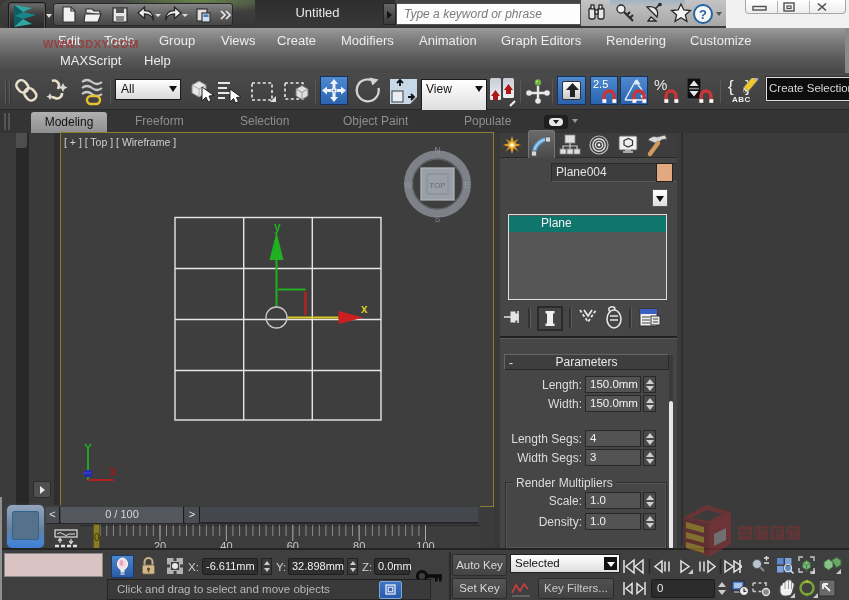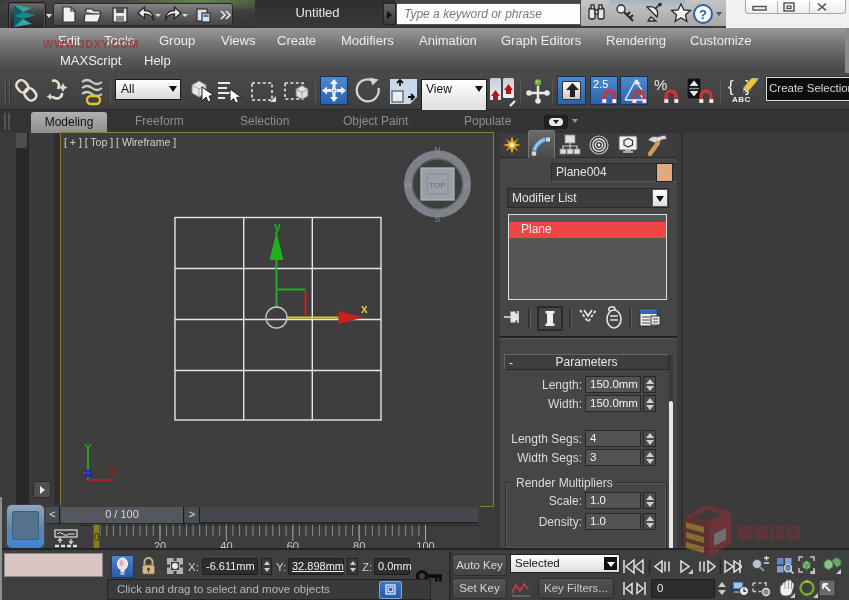--- a/index.html
+++ b/index.html
@@ -419,27 +419,26 @@
 
       <g transform="translate(157,13)">
         <path d="M-9 -5 q4 -5 9 -3 l8 -2 l2 4 q-6 0 -8 3 l-4 1 z" fill="#d8d8d8" stroke="#555" stroke-width="0.8"></path>
         <path d="M-7 9 L1 -2" stroke="#cf9a5e" stroke-width="4.5" stroke-linecap="round"></path>
       </g>
     </svg>
 
     <div class="abs" style="left:7px;top:30px;width:146px;height:19px;background:#3c3c3c;border:1px solid #2a2a2a;border-bottom-color:#5a5a5a;border-right-color:#5a5a5a;line-height:17px;padding-left:4px;margin-left:44px;">Plane004</div>
     <div class="abs" style="left:156px;top:30px;width:17px;height:19px;background:#e2a880;border:1px solid #222;"></div>
 
-    <div class="abs" style="left:7px;top:55px;width:162px;height:20px;background:#3c3c3c;border:1px solid #2a2a2a;line-height:18px;padding-left:4px;">Modifier List</div>
     <div class="abs" style="left:152px;top:56px;width:16px;height:18px;background:linear-gradient(#fff,#ddd);border:1px solid #555;">
           <div style="margin:6px 0 0 3px;width:0;height:0;border-left:4.5px solid transparent;border-right:4.5px solid transparent;border-top:6px solid #111;"></div>
         </div>
 
     <div class="abs" style="left:8px;top:81px;width:159px;height:86px;background:#565656;border:1px solid #dedede;">
-      <div style="margin-top:7px;height:16px;background:#ef4444;color:#f0f0f0;padding-left:12px;line-height:15px;">Plane</div>
+      <div style="margin-top:1px;height:16px;background:#0f766e;color:#f0f0f0;padding-left:32px;line-height:15px;">Plane</div>
     </div>
 
     <svg class="abs" style="left:2px;top:171px;" width="170" height="28" viewBox="0 0 170 28">
       <g stroke="#e4e4e4" fill="#e4e4e4">
         <path d="M2 13 h7" stroke-width="1.5" fill="none"></path>
             <rect x="9" y="8" width="4" height="10"></rect>
             <rect x="13" y="10" width="3" height="6"></rect>
             <path d="M16 7 v12" stroke-width="1.5"></path>
       </g>
       <path d="M27 4 v20" stroke="#2e2e2e" stroke-width="1.5"></path>
@@ -614,21 +613,21 @@
         <rect x="15" y="8.5" width="4" height="3" fill="#3f3f3f"></rect>
   </svg>
 
   <div class="abs" style="left:188px;top:11px;color:#cfcfcf;font-size:11.5px;">X:</div>
   <div class="abs" style="left:202px;top:8px;width:56px;height:17px;background:#2e2e2e;border:1px solid #1e1e1e;border-radius:2px;color:#f0f0f0;font-size:11px;line-height:15px;padding-left:3px;">-6.611mm</div>
   <div class="abs" style="left:261px;top:8px;width:11px;height:17px;background:#3a3a3a;border:1px solid #222;">
         <div style="position:absolute;left:1.5px;top:2px;border-left:3.5px solid transparent;border-right:3.5px solid transparent;border-bottom:4.5px solid #ccc;"></div>
         <div style="position:absolute;left:1.5px;top:9px;border-left:3.5px solid transparent;border-right:3.5px solid transparent;border-top:4.5px solid #ccc;"></div>
       </div>
   <div class="abs" style="left:276px;top:11px;color:#cfcfcf;font-size:11.5px;">Y:</div>
-  <div class="abs" style="left:288px;top:8px;width:56px;height:17px;background:#2e2e2e;border:1px solid #1e1e1e;border-radius:2px;color:#f0f0f0;font-size:11px;line-height:15px;padding-left:3px;text-decoration:underline;">32.898mm</div>
+  <div class="abs" style="left:288px;top:8px;width:56px;height:17px;background:#2e2e2e;border:1px solid #1e1e1e;border-radius:2px;color:#f0f0f0;font-size:11px;line-height:15px;padding-left:3px;">32.898mm</div>
   <div class="abs" style="left:347px;top:8px;width:11px;height:17px;background:#3a3a3a;border:1px solid #222;">
         <div style="position:absolute;left:1.5px;top:2px;border-left:3.5px solid transparent;border-right:3.5px solid transparent;border-bottom:4.5px solid #ccc;"></div>
         <div style="position:absolute;left:1.5px;top:9px;border-left:3.5px solid transparent;border-right:3.5px solid transparent;border-top:4.5px solid #ccc;"></div>
       </div>
   <div class="abs" style="left:362px;top:11px;color:#cfcfcf;font-size:11.5px;">Z:</div>
   <div class="abs" style="left:374px;top:8px;width:36px;height:17px;background:#2e2e2e;border:1px solid #1e1e1e;border-radius:2px;color:#f0f0f0;font-size:11px;line-height:15px;padding-left:3px;">0.0mm</div>
 
   <svg class="abs" style="left:416px;top:19px;" width="28" height="14" viewBox="0 0 28 14">
     <circle cx="6" cy="7" r="4.6" fill="none" stroke="#0d0d0d" stroke-width="3"></circle>
     <rect x="10" y="5.2" width="16" height="3.6" fill="#0d0d0d"></rect>

